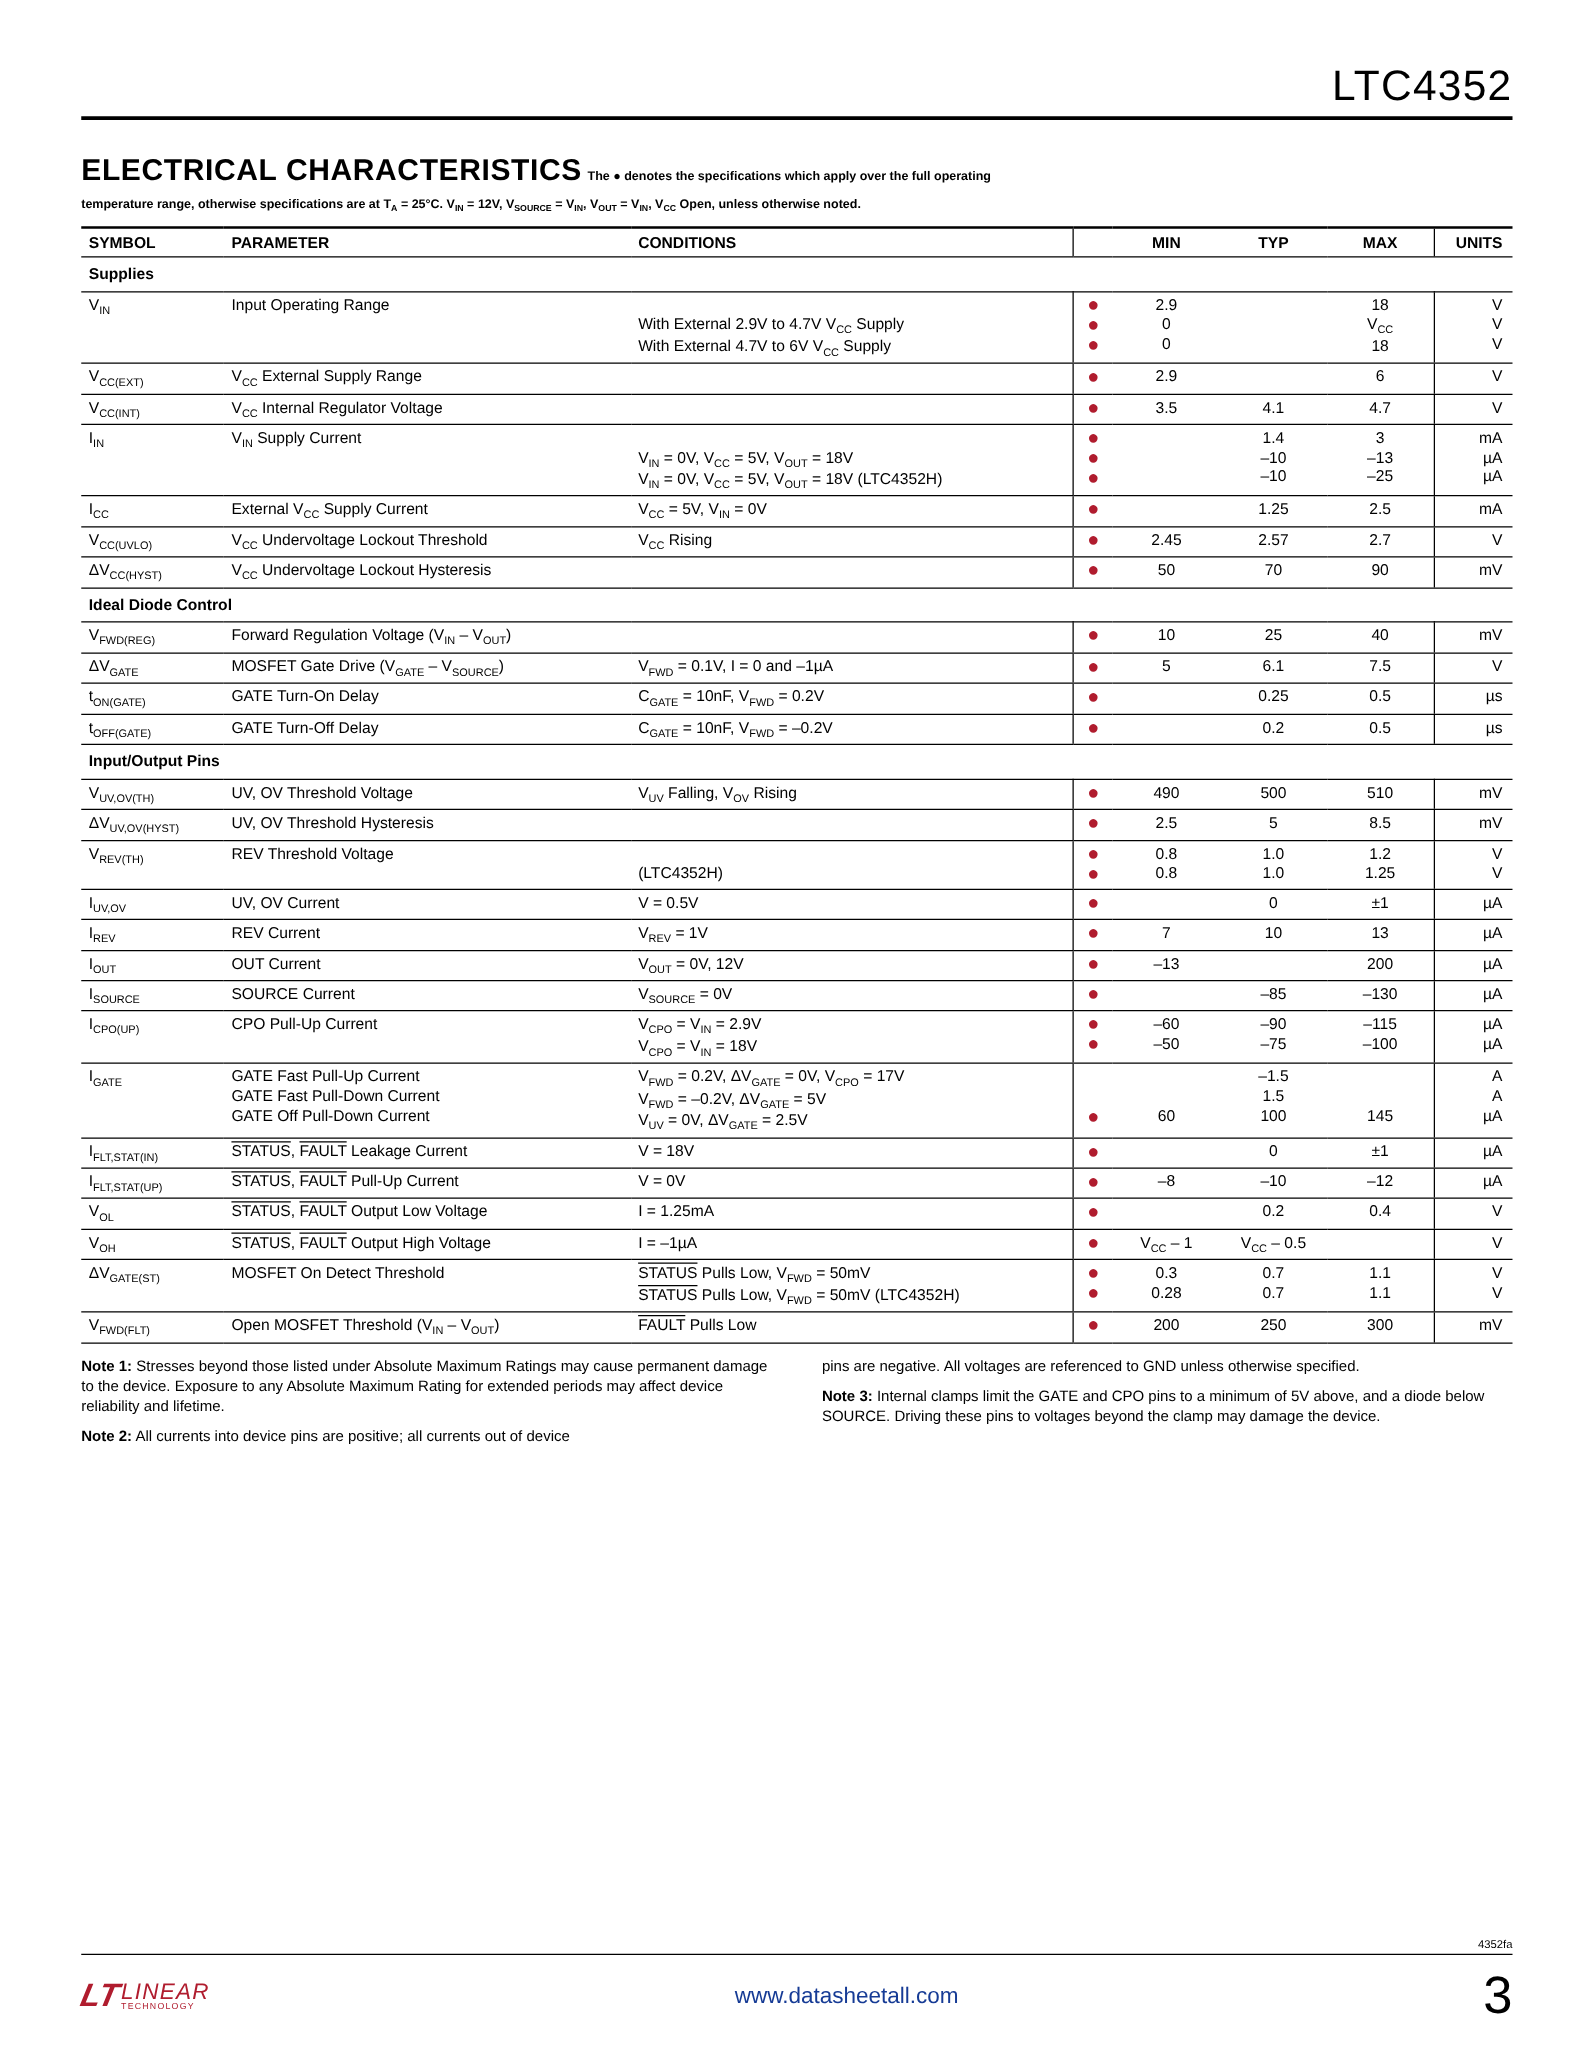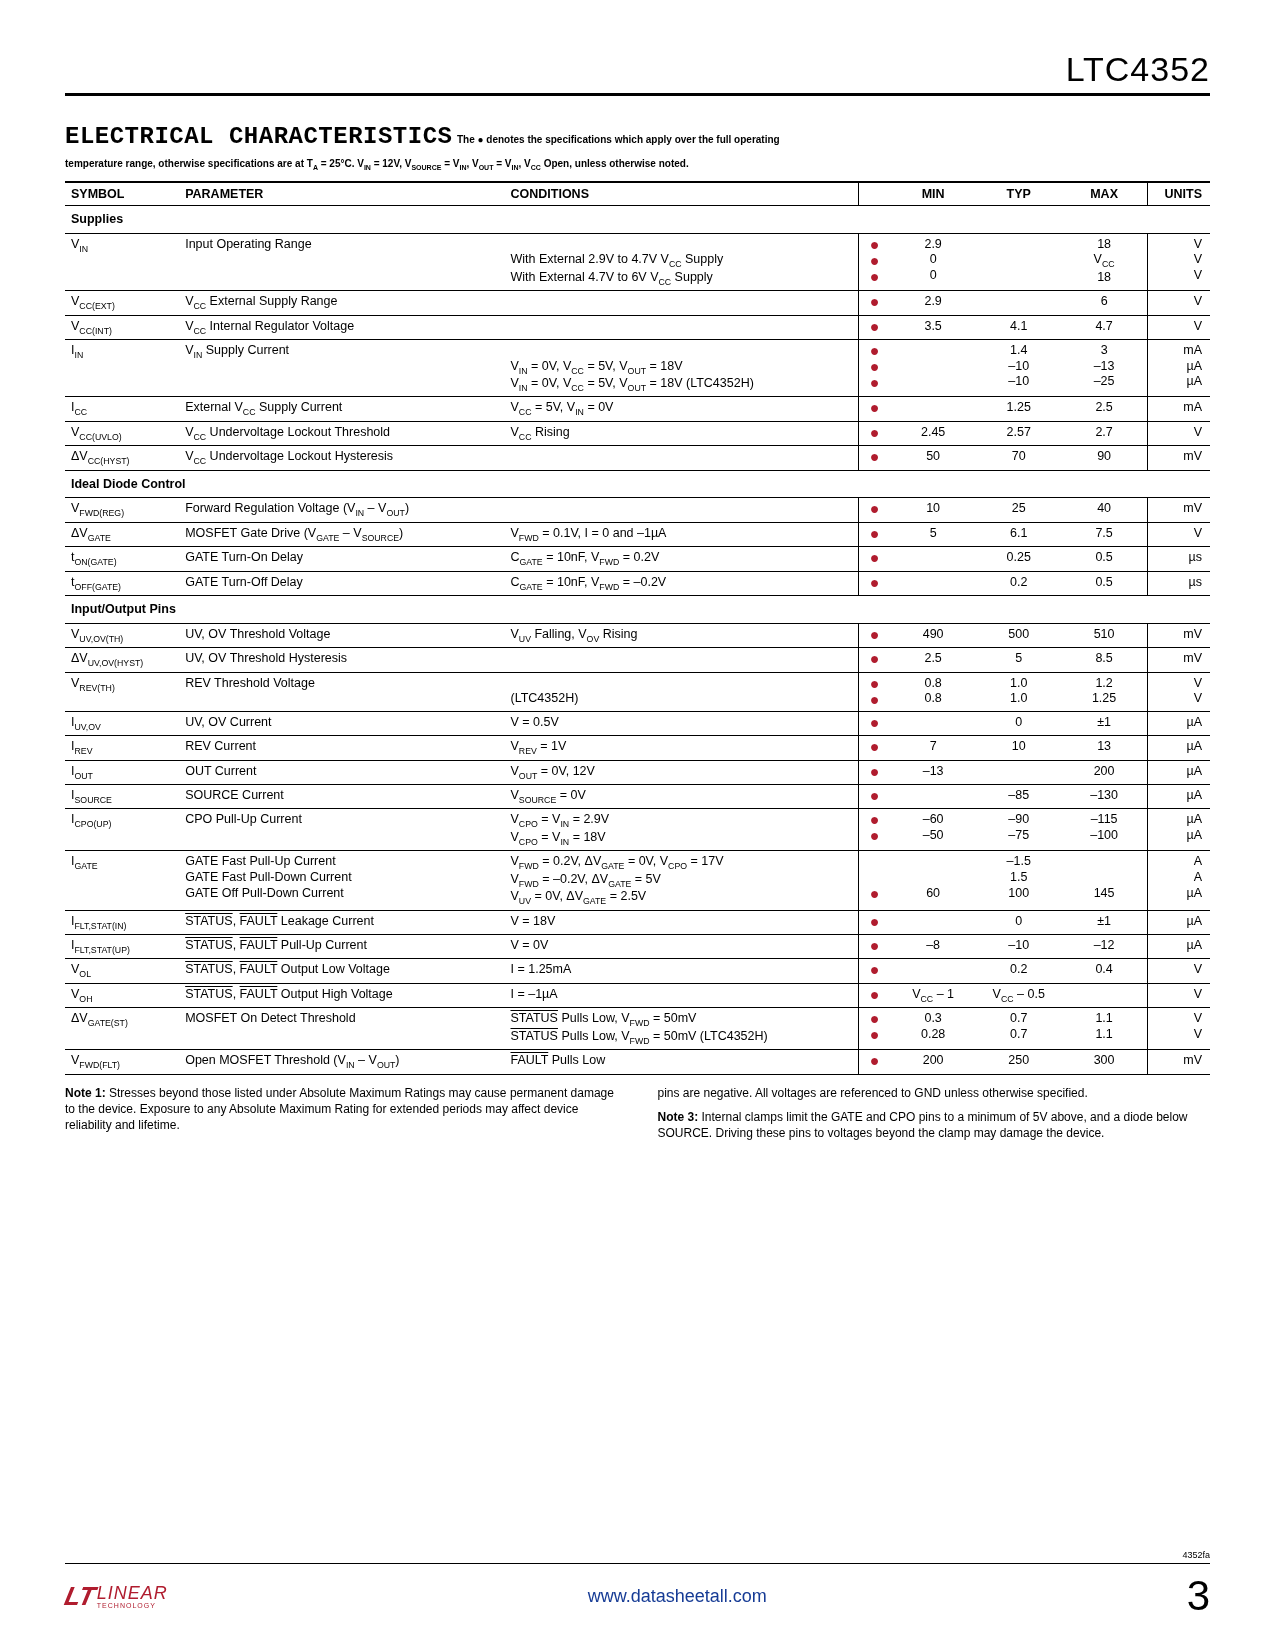--- a/index.html
+++ b/index.html
@@ -20,21 +20,21 @@
     border-bottom: 3px solid #000;
     padding-bottom: 4px;
     margin-bottom: 25px;
   }
   .section-header {
     font-size: 24px;
     font-weight: 900;
     letter-spacing: 0.5px;
     font-stretch: condensed;
     display: inline;
-    font-family: Liberation Mono, monospace;
+    font-family: Liberation Sans, sans-serif;
   }
   .header-text {
     font-size: 10px;
     font-weight: 700;
     display: inline;
   }
   .header-block { margin-bottom: 8px; line-height: 1.3; }
   table {
     width: 100%;
     border-collapse: collapse;
@@ -768,20 +768,21 @@
         <td class="unit">
           <span class="multi">mV</span>
         </td>
       </tr>
     </tbody>
 </table>
 
 <div class="notes">
   <div id="notes-left">
       <p><b>Note 1:</b> Stresses beyond those listed under Absolute Maximum Ratings may cause permanent damage to the device. Exposure to any Absolute Maximum Rating for extended periods may affect device reliability and lifetime.</p>
+      <p><b>Note 2:</b> All currents into device pins are positive; all currents out of device</p>
     </div>
   <div id="notes-right">
       <p>pins are negative. All voltages are referenced to GND unless otherwise specified.</p>
       <p><b>Note 3:</b> Internal clamps limit the GATE and CPO pins to a minimum of 5V above, and a diode below SOURCE. Driving these pins to voltages beyond the clamp may damage the device.</p>
     </div>
 </div>
 
 <div class="footer">
   <span class="docid">4352fa</span>
   <div class="footer-inner">

